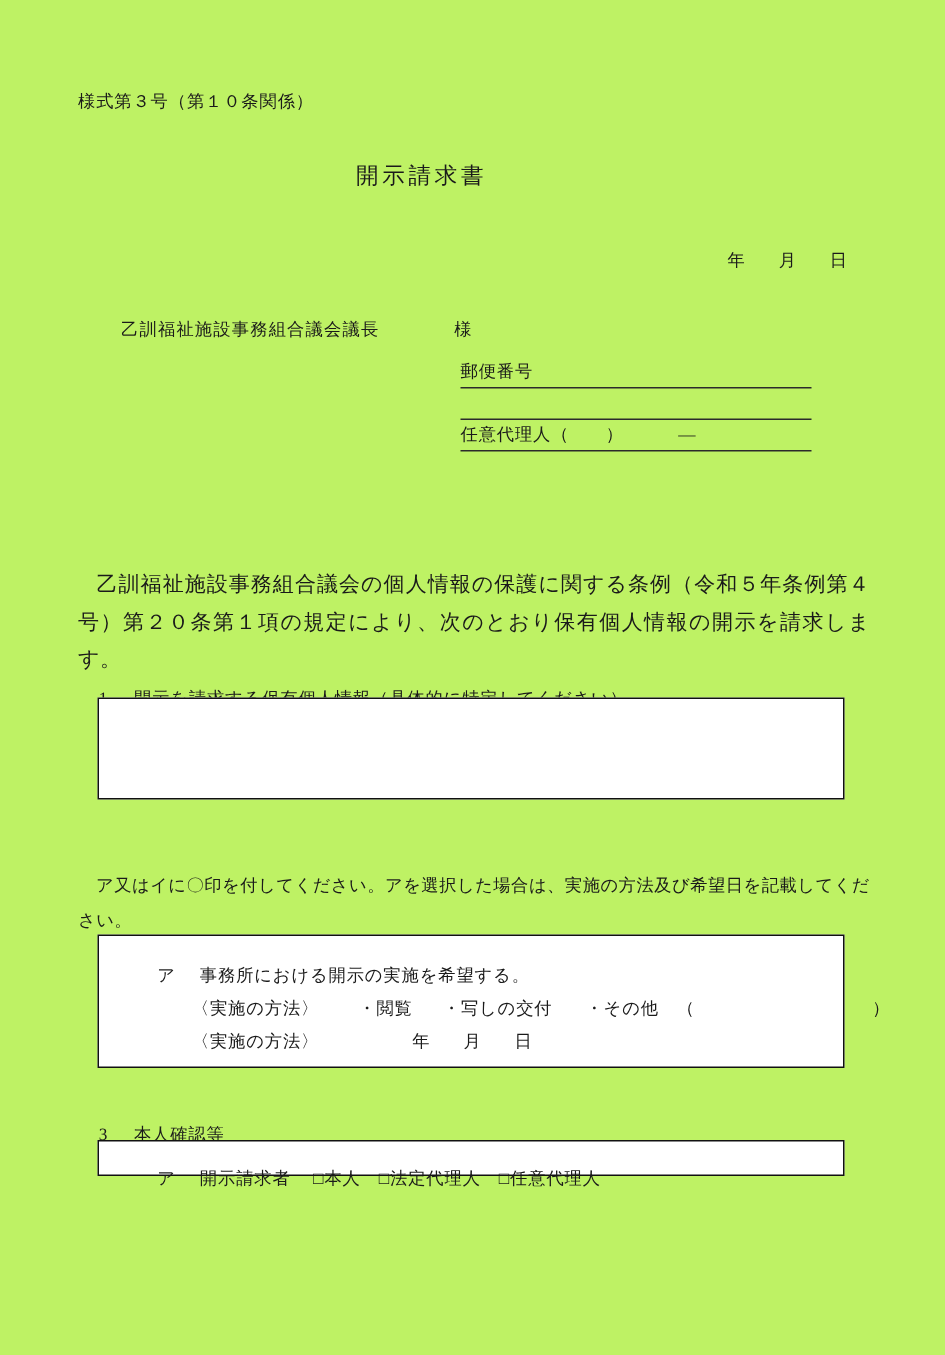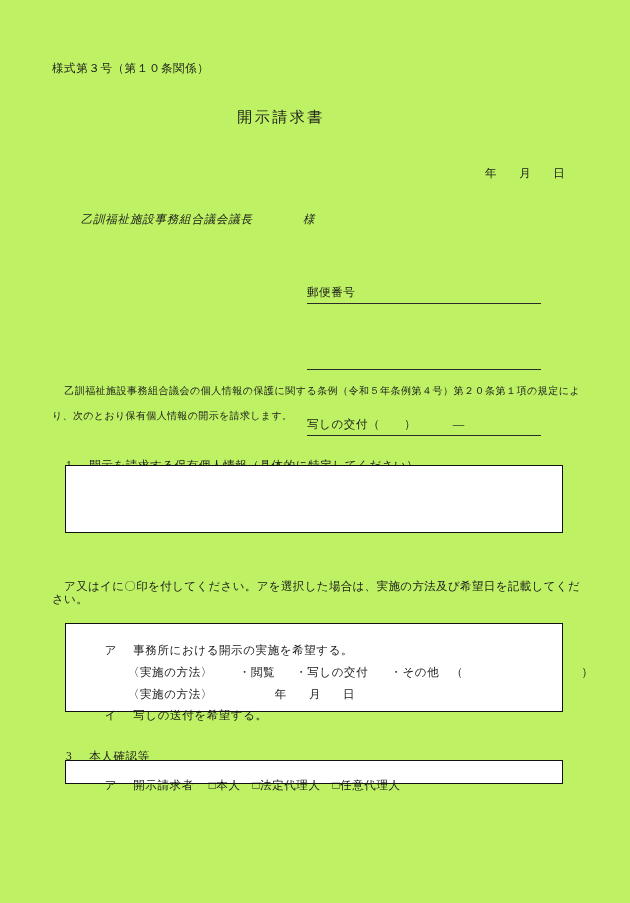--- a/index.html
+++ b/index.html
@@ -56,55 +56,53 @@
     font-family: Liberation Mono, monospace;
   }
   #date-line .gap { display: inline-block; width: 22px; }
 
   
   #addressee {
     left: 66px;
     top: 200px;
     font-size: 11.5px;
     letter-spacing: 0.8px;
-    font-style: italic;
   }
   #addressee .sama-gap { display: inline-block; width: 50px; }
 
   
   #applicant-block {
     position: absolute;
     left: 307px;
     top: 238px;
     width: 234px;
   }
   .field-row {
     position: relative;
     height: 21px;
     border-bottom: 1px solid #2b2b2b;
     font-size: 11.5px;
     letter-spacing: 0.6px;
     box-sizing: border-box;
-    margin-top: 45px;
   }
   .field-row .lbl {
     position: absolute;
     left: 0;
     bottom: 3px;
     white-space: pre;
   }
   .field-row.blank { border-bottom: 1px solid #2b2b2b; }
 
   
   #body-paragraph {
     position: absolute;
     left: 52px;
     top: 378px;
     width: 528px;
-    font-size: 10px;
+    font-size: 14px;
     line-height: 25px;
     letter-spacing: 0.35px;
     text-align: justify;
   }
   #body-paragraph .indent { display: inline-block; width: 12px; }
 
   
   .section-heading {
     font-size: 11.5px;
     letter-spacing: 0.6px;
@@ -115,21 +113,21 @@
   #sec2-heading { left: 52px; top: 558px; }
   #sec3-heading { left: 52px; top: 737px; font-family: Liberation Serif, serif; }
 
   
   #sec2-instruction {
     position: absolute;
     left: 52px;
     top: 580px;
     width: 528px;
     font-size: 11.5px;
-    line-height: 13px;
+    line-height: 23px;
     letter-spacing: 0.35px;
     text-align: justify;
   }
   #sec2-instruction .indent { display: inline-block; width: 12px; }
 
   
   .form-box {
     position: absolute;
     border: 1.6px solid #111111;
     background: #ffffff;
@@ -198,21 +196,21 @@
   </div>
 
   <div id="applicant-block">
     <div class="field-row">
       <span class="lbl">郵便番号</span>
     </div>
     <div class="field-row blank">
       <span class="lbl"></span>
     </div>
     <div class="field-row">
-      <span class="lbl">写しの交付（　　）　　　―</span>
+      <span class="lbl">任意代理人（　　）　　　―</span>
     </div>
   </div>
 
   <div id="body-paragraph"><span class="indent"></span><span>乙訓福祉施設事務組合議会の個人情報の保護に関する条例（令和５年条例第４号）第２０条第１項の規定により、次のとおり保有個人情報の開示を請求します。</span></div>
 
   <div class="abs section-heading" id="sec1-heading">
     <span>1</span><span class="num-gap"></span><span>開示を請求する保有個人情報（具体的に特定してください）</span>
   </div>
   <div class="form-box" id="box-disclosure-info">
     <span class="box-line" style="left:8px;top:6px;"></span>
@@ -227,23 +225,20 @@
     </div>
 
     <div class="box-line" id="method-line-a">
       <span>ア</span><span class="marker-gap"></span><span>事務所における開示の実施を希望する。</span>
     </div>
 
     <div class="box-line" id="method-line-day">
       <span>〈実施の方法〉</span><span class="g1"></span><span>年</span><span class="g2"></span><span>月</span><span class="g2"></span><span>日</span>
     </div>
 
-    <div class="box-line" id="method-line-i">
-      <span>イ</span><span class="marker-gap"></span><span>写しの送付を希望する。</span>
-    </div>
 
   </div>
 
   <div class="abs section-heading" id="sec3-heading">
     <span>3</span><span class="num-gap"></span><span>本人確認等</span>
   </div>
 
   <div class="form-box" id="box-identity">
     <div class="box-line" id="identity-line">
       <span>ア</span><span class="marker-gap"></span><span>開示請求者</span><span class="lbl-gap"></span><span>□</span><span>本人</span><span class="cb-gap"></span><span>□</span><span>法定代理人</span><span class="cb-gap"></span><span>□</span><span>任意代理人</span>

